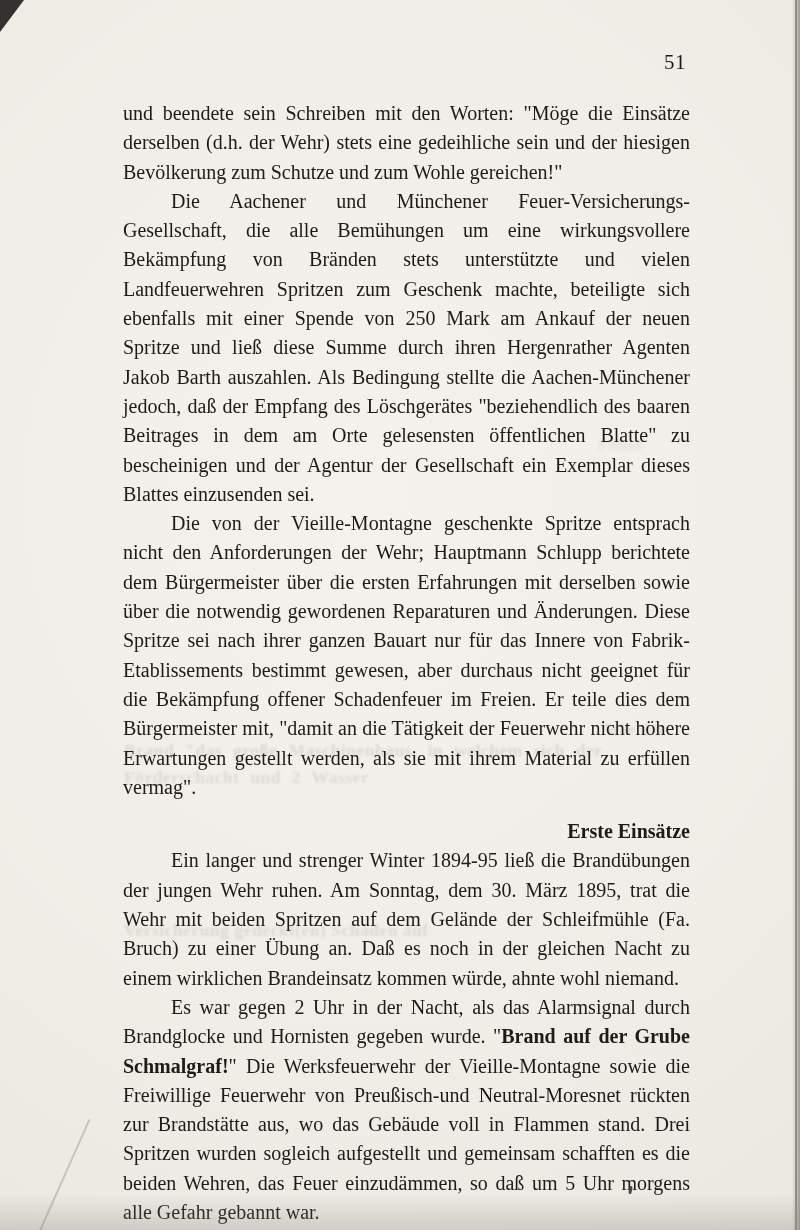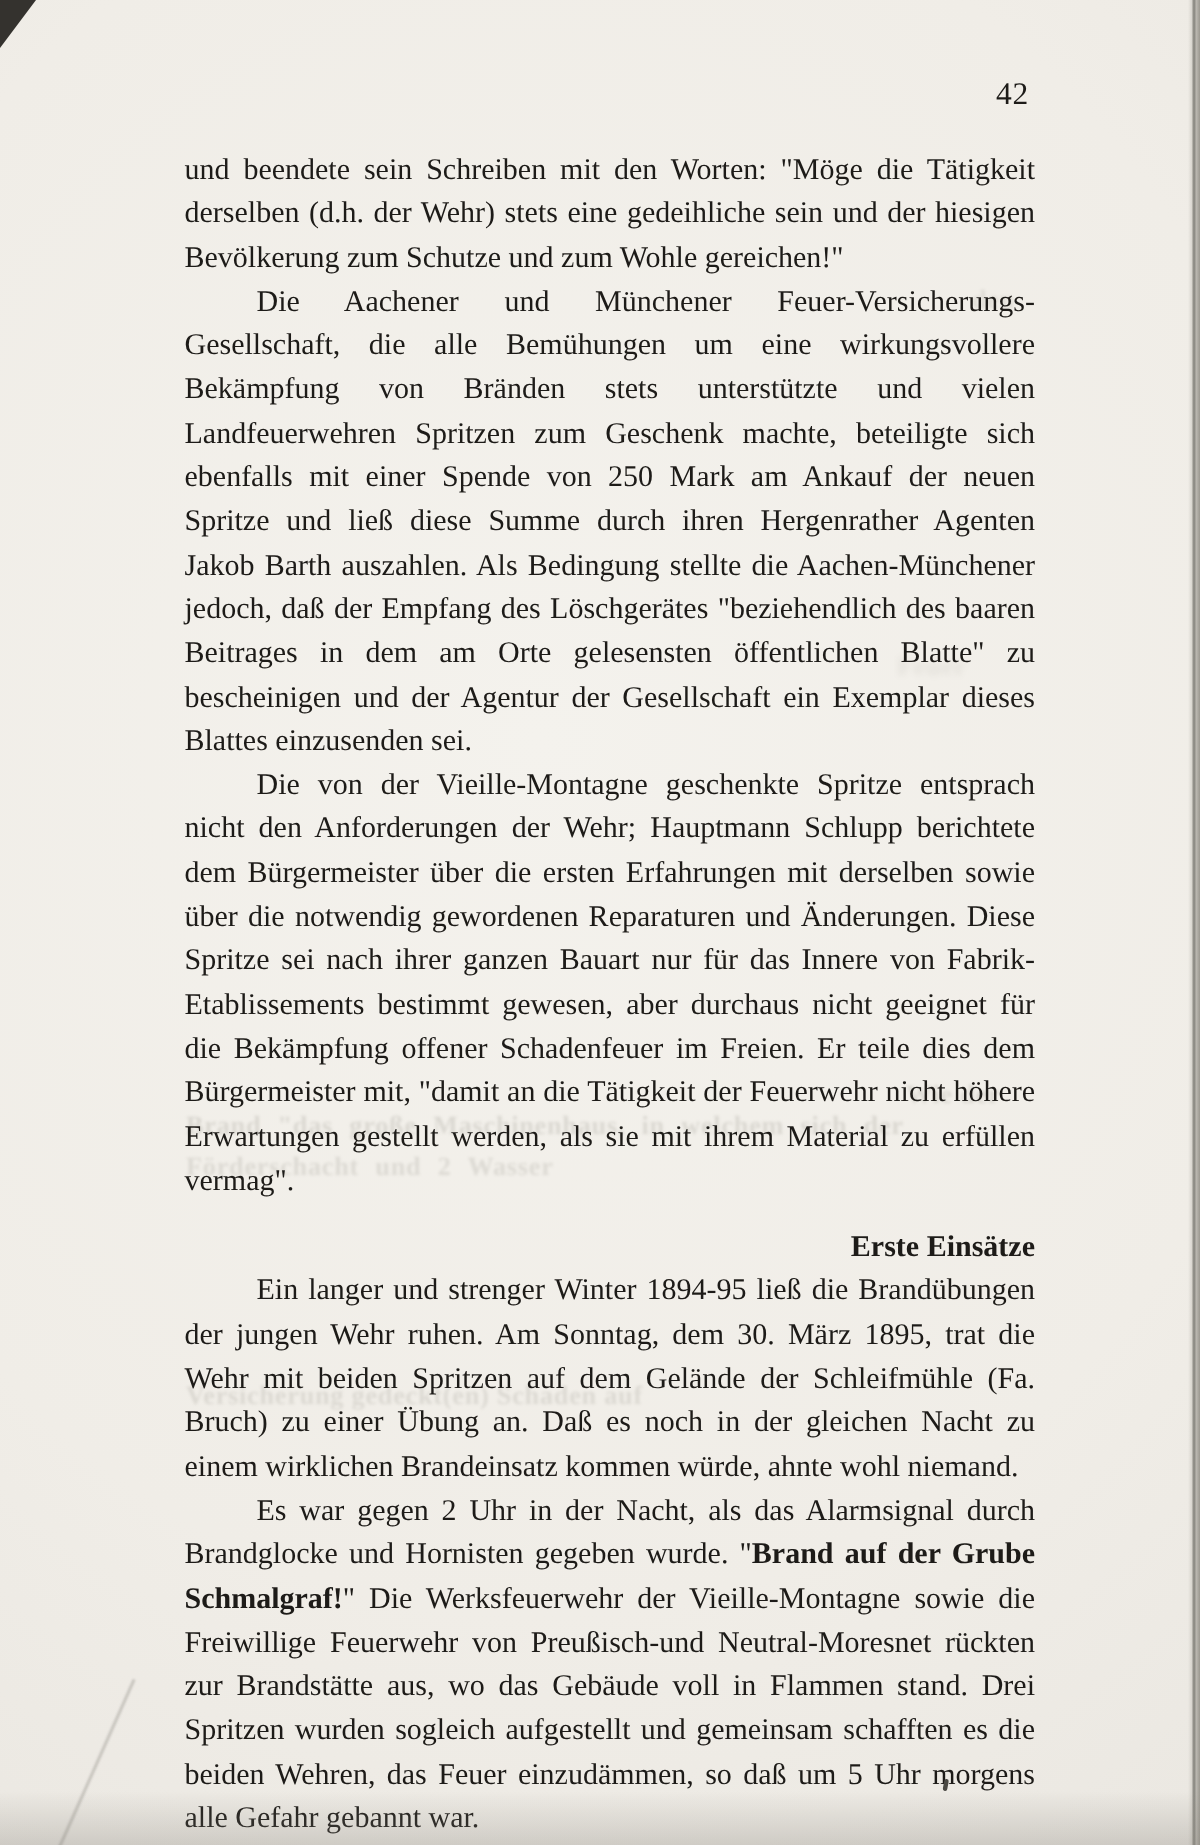--- a/index.html
+++ b/index.html
@@ -125,24 +125,24 @@
 
 <div class="scan">
 
   <div class="bleed" style="left:604px; top:719px;">Wie der</div>
   <div class="bleed wide" style="left:124px; top:740px; opacity:0.20;">Brand "das große Maschinenhaus, in welchem sich der</div>
   <div class="bleed wide" style="left:124px; top:767px;">Förderschacht und 2 Wasser</div>
   <div class="bleed" style="left:124px; top:920px;">Versicherung gedeckt(en) Schaden auf</div>
   <div class="bleed" style="left:648px; top:189px; opacity:0.15;">den</div>
   <div class="bleed" style="left:598px; top:434px; opacity:0.13; filter:blur(2px);">Feuer</div>
 
-  <div class="page-number">42</div>
+  <div class="page-number">51</div>
 
   <div class="text-block">
-    <p>und beendete sein Schreiben mit den Worten: "Möge die Tätigkeit derselben (d.h. der Wehr) stets eine gedeihliche sein und der hiesigen Bevölkerung zum Schutze und zum Wohle gereichen!"</p>
+    <p>und beendete sein Schreiben mit den Worten: "Möge die Einsätze derselben (d.h. der Wehr) stets eine gedeihliche sein und der hiesigen Bevölkerung zum Schutze und zum Wohle gereichen!"</p>
     <p class="indent">Die Aachener und Münchener Feuer-Versicherungs-Gesellschaft, die alle Bemühungen um eine wirkungsvollere Bekämpfung von Bränden stets unterstützte und vielen Landfeuerwehren Spritzen zum Geschenk machte, beteiligte sich ebenfalls mit einer Spende von 250 Mark am Ankauf der neuen Spritze und ließ diese Summe durch ihren Hergenrather Agenten Jakob Barth auszahlen. Als Bedingung stellte die Aachen-Münchener jedoch, daß der Empfang des Löschgerätes "beziehendlich des baaren Beitrages in dem am Orte gelesensten öffentlichen Blatte" zu bescheinigen und der Agentur der Gesellschaft ein Exemplar dieses Blattes einzusenden sei.</p>
     <p class="indent">Die von der Vieille-Montagne geschenkte Spritze entsprach nicht den Anforderungen der Wehr; Hauptmann Schlupp berichtete dem Bürgermeister über die ersten Erfahrungen mit derselben sowie über die notwendig gewordenen Reparaturen und Änderungen. Diese Spritze sei nach ihrer ganzen Bauart nur für das Innere von Fabrik-Etablissements bestimmt gewesen, aber durchaus nicht geeignet für die Bekämpfung offener Schadenfeuer im Freien. Er teile dies dem Bürgermeister mit, "damit an die Tätigkeit der Feuerwehr nicht höhere Erwartungen gestellt werden, als sie mit ihrem Material zu erfüllen vermag".</p>
     <h2 class="heading">Erste Einsätze</h2>
     <p class="indent">Ein langer und strenger Winter 1894-95 ließ die Brandübungen der jungen Wehr ruhen. Am Sonntag, dem 30. März 1895, trat die Wehr mit beiden Spritzen auf dem Gelände der Schleifmühle (Fa. Bruch) zu einer Übung an. Daß es noch in der gleichen Nacht zu einem wirklichen Brandeinsatz kommen würde, ahnte wohl niemand.</p>
     <p class="indent"><span>Es war gegen 2 Uhr in der Nacht, als das Alarmsignal durch Brandglocke und Hornisten gegeben wurde. "</span><strong>Brand auf der Grube Schmalgraf!</strong><span>" Die Werksfeuerwehr der Vieille-Montagne sowie die Freiwillige Feuerwehr von Preußisch-und Neutral-Moresnet rückten zur Brandstätte aus, wo das Gebäude voll in Flammen stand. Drei Spritzen wurden sogleich aufgestellt und gemeinsam schafften es die beiden Wehren, das Feuer einzudämmen, so daß um 5 Uhr morgens alle Gefahr gebannt war.</span></p>
   </div>
 
   <div class="corner-mark"></div>
   <div class="right-edge"></div>
   <div class="right-line"></div>

